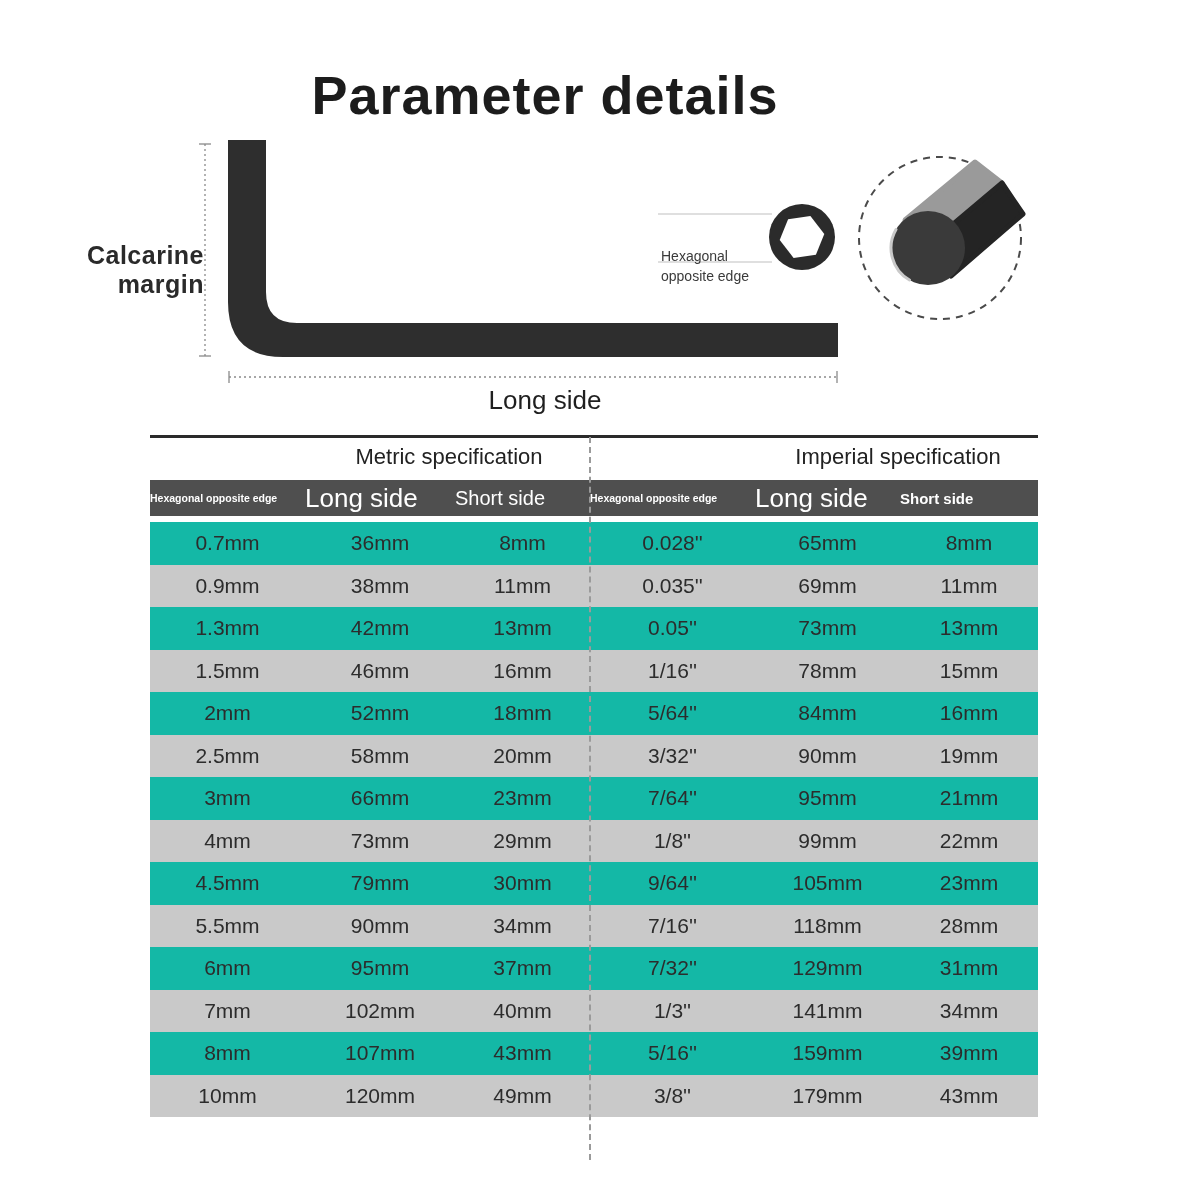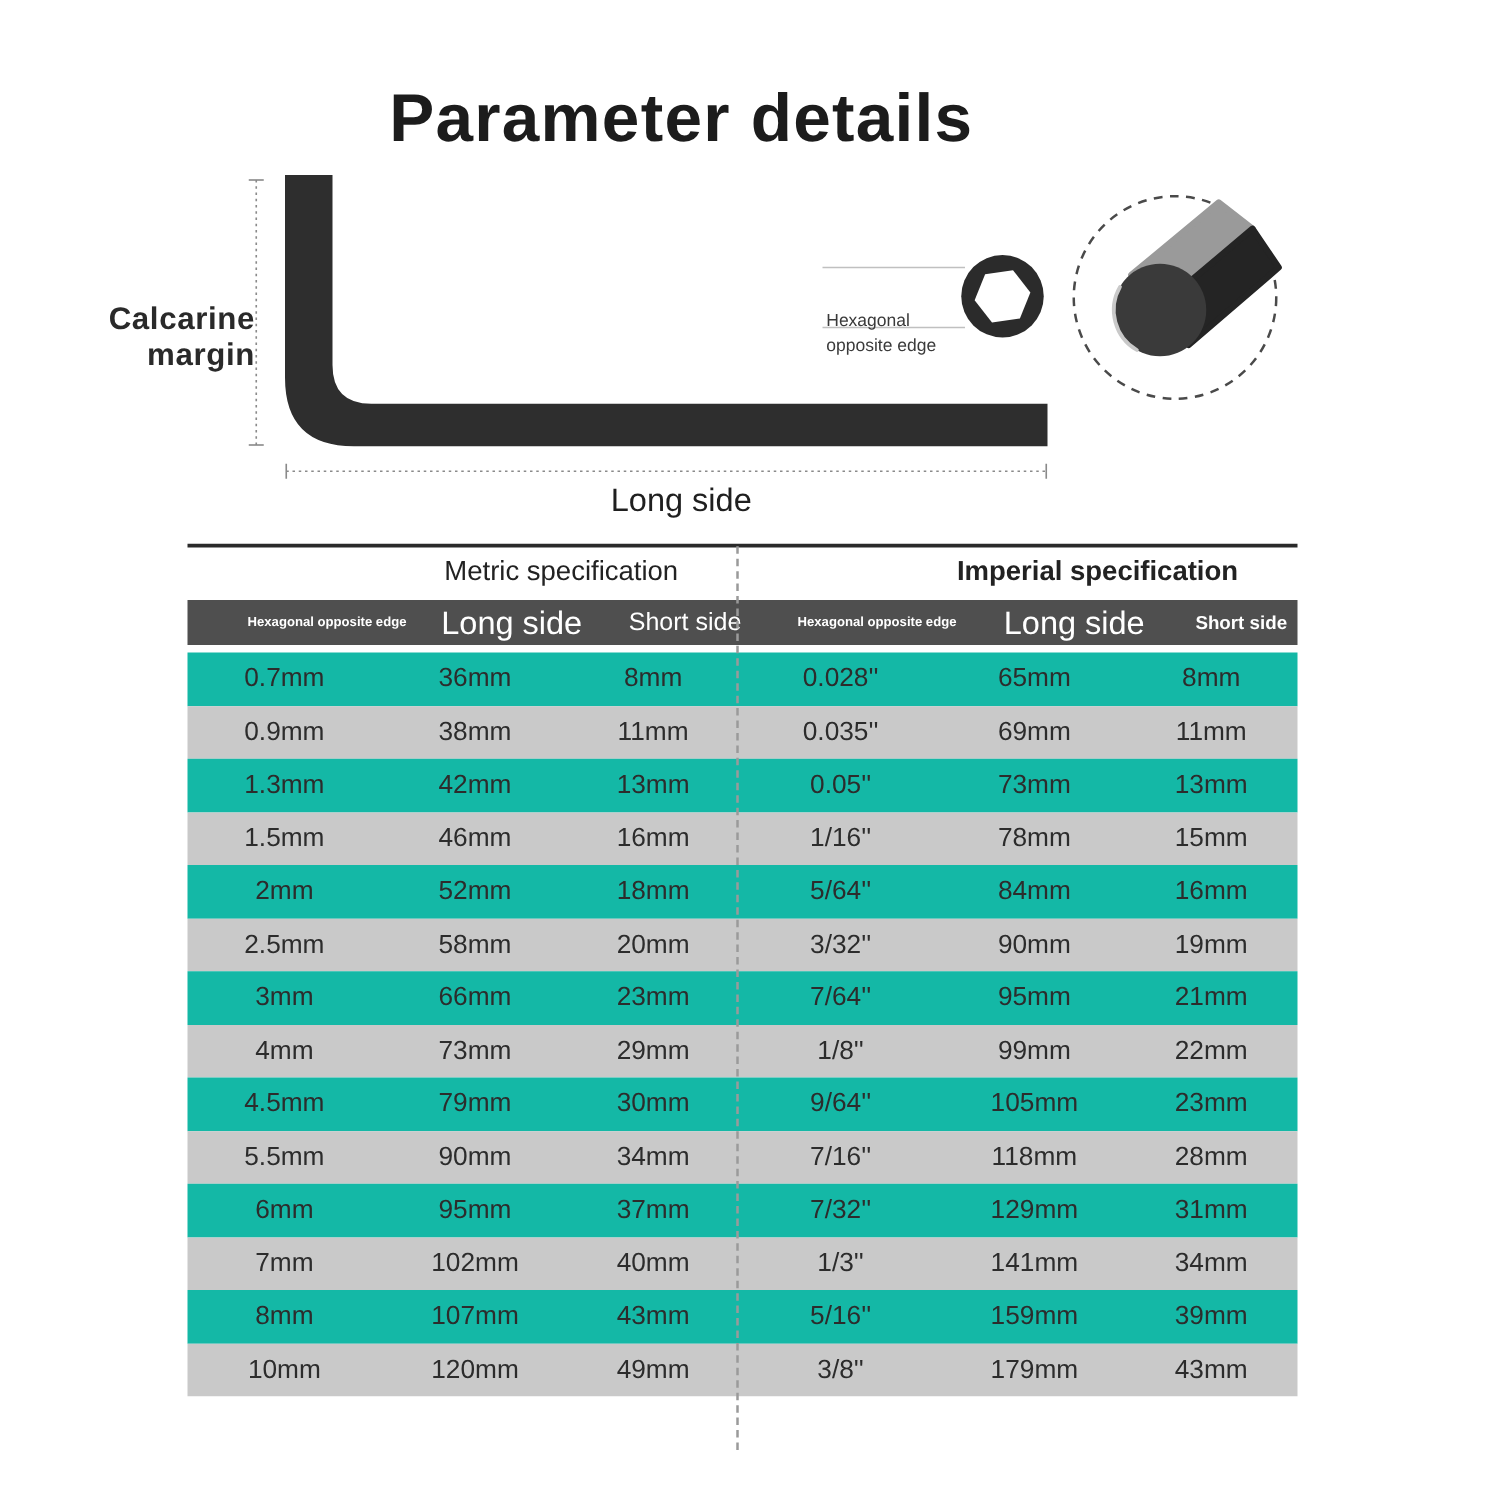--- a/index.html
+++ b/index.html
@@ -30,27 +30,27 @@
     left:661px;top:219px;width:110px;
     font-size:14px;line-height:1.4;color:#3a3a3a;font-weight:400;margin-top:28px;
   }
   
   .toprule{left:150px;top:435px;width:888px;height:3px;background:#2a2a2a;}
   .group-label{
     top:444px;transform:translateX(-50%);
     font-size:22px;color:#222222;white-space:nowrap;
   }
   .group-metric{left:449px;}
-  .group-imperial{left:878px;font-weight:bold;}
+  .group-imperial{left:898px;}
   .theader{
     left:150px;top:480px;width:888px;height:36px;background:#4f4f4f;
     display:grid;grid-template-columns:155px 150px 135px 165px 145px 138px;
     align-items:center;
   }
-  .hcell{color:#ffffff;text-align:center;white-space:nowrap;padding-left:48px;}
+  .hcell{color:#ffffff;text-align:left;white-space:nowrap;}
   .hc0,.hc3{font-size:10.5px;font-weight:700;}
   .hc1,.hc4{font-size:26px;font-weight:400;}
   .hc2{font-size:20px;font-weight:400;}
   .hc5{font-size:15px;font-weight:700;}
   .trows{
     left:150px;top:522px;width:888px;
     display:grid;grid-auto-rows:42.5px;
   }
   .trow{
     display:grid;grid-template-columns:155px 150px 135px 165px 145px 138px;

